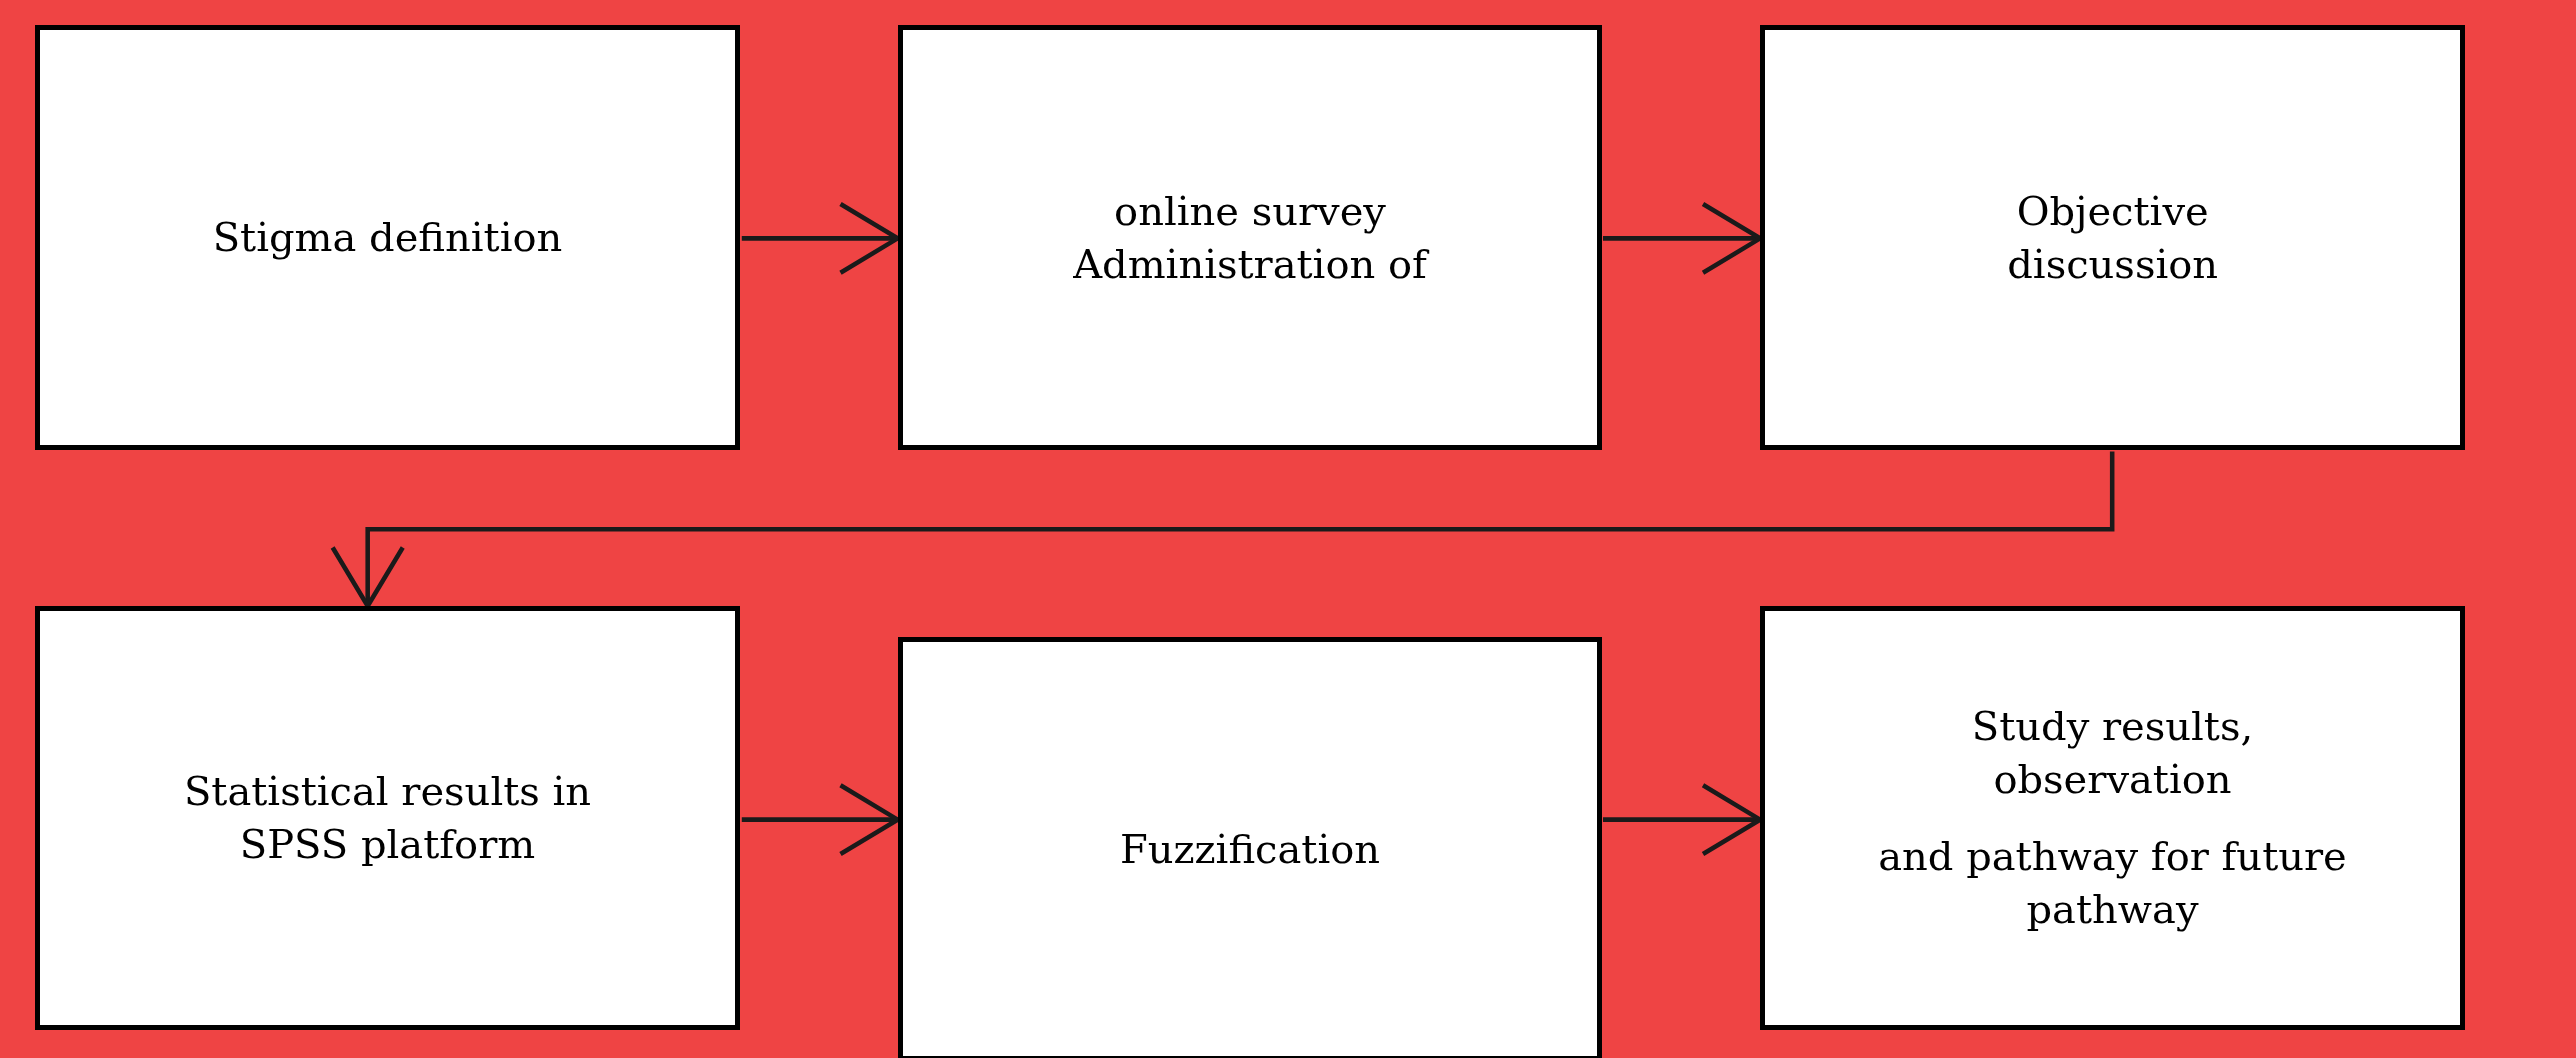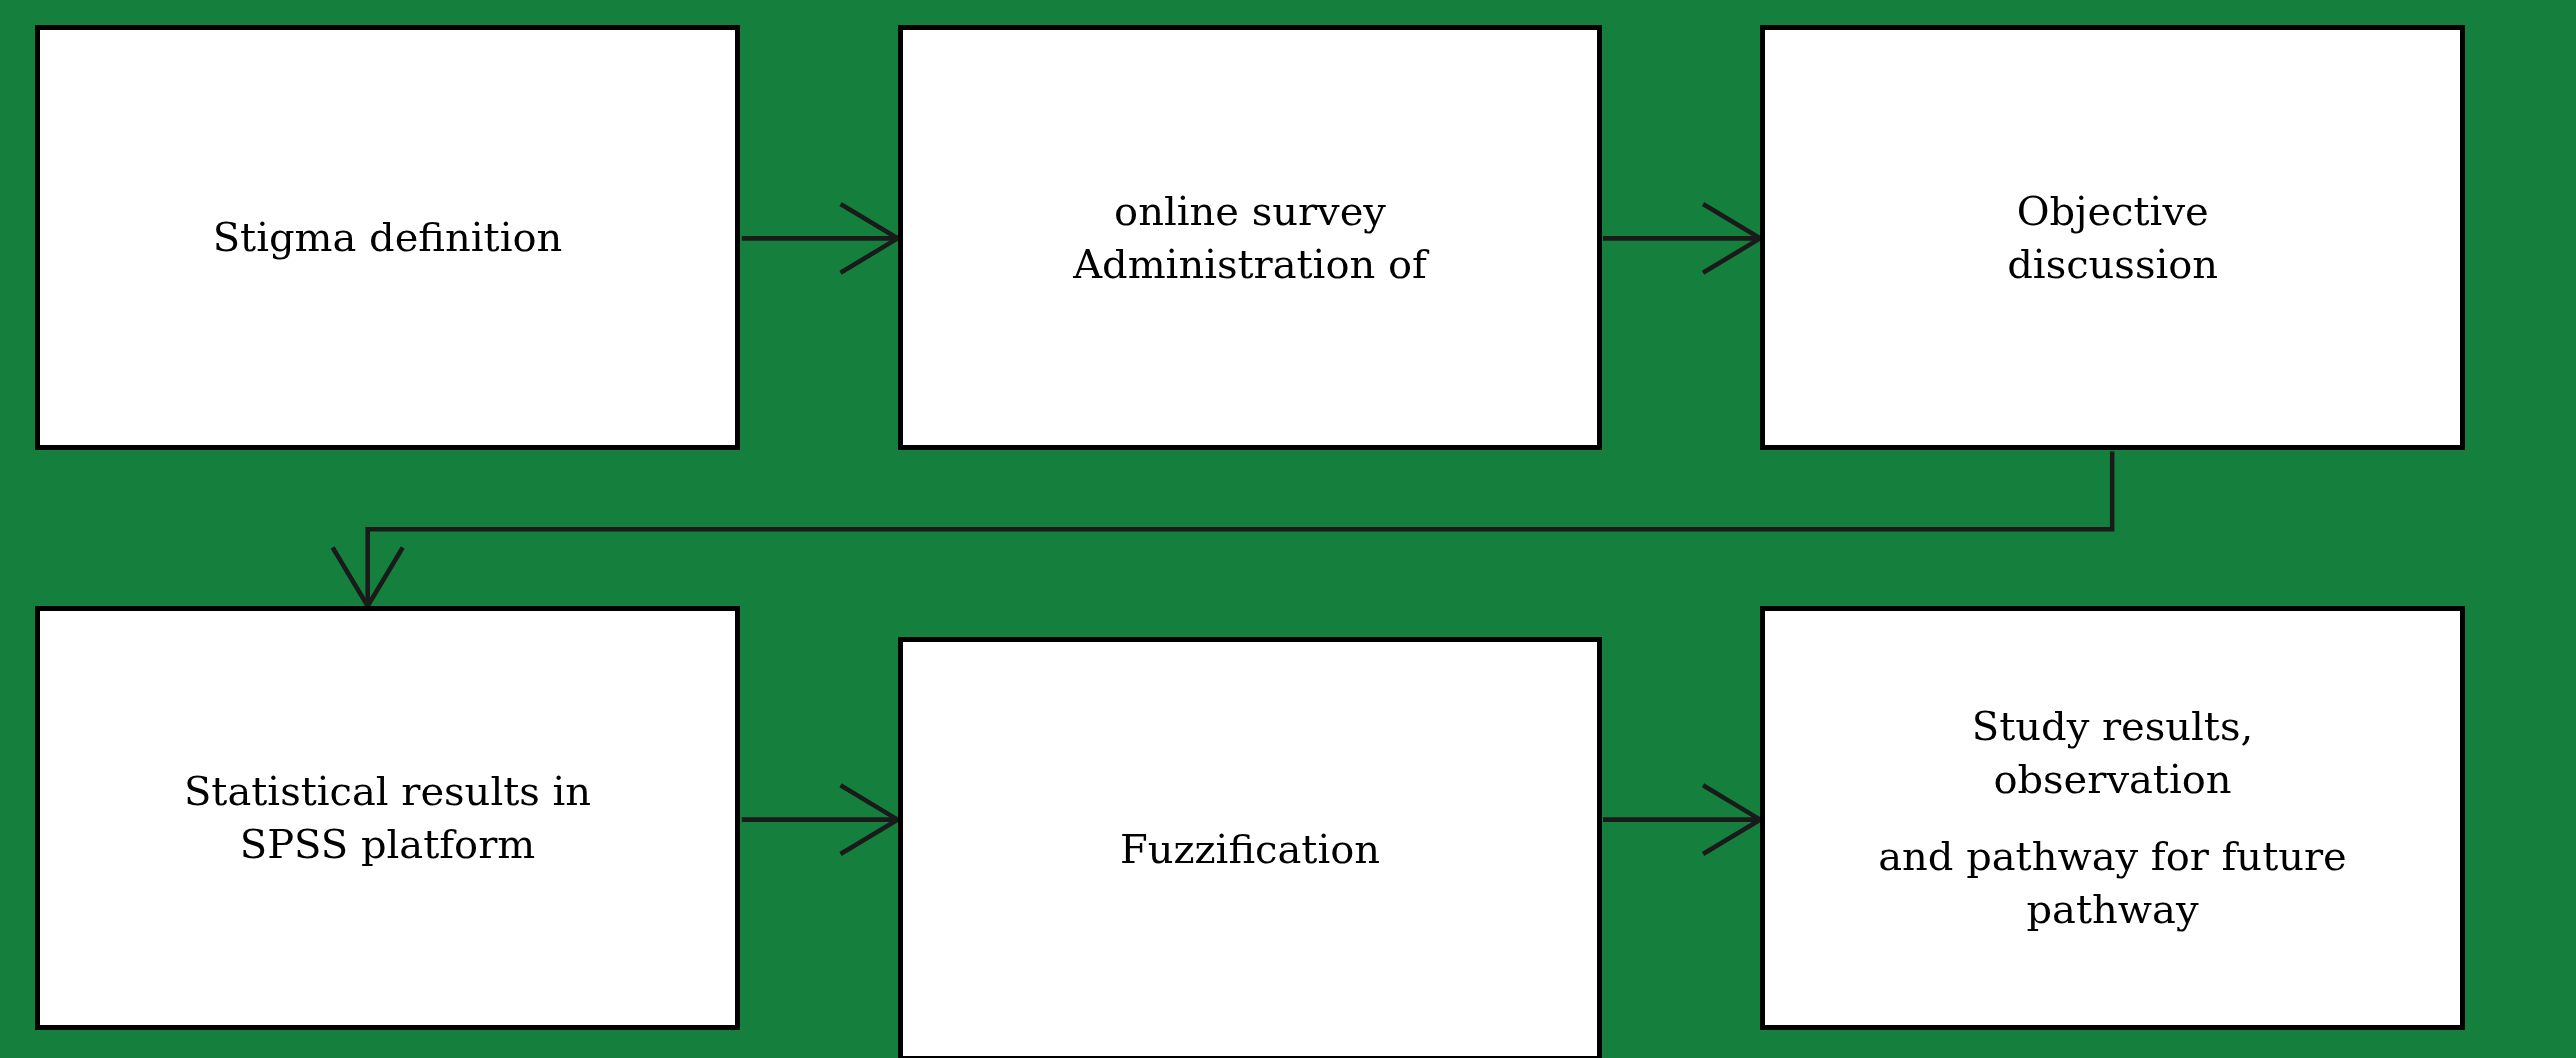--- a/index.html
+++ b/index.html
@@ -4,21 +4,21 @@
 <style>
   html, body {
     margin: 0;
     padding: 0;
     background: #ffffff;
   }
   #canvas {
     position: relative;
     width: 2576px;
     height: 1058px;
-    background: #15803d;
+    background: #ef4444;
     overflow: hidden;
     font-family: "DejaVu Serif", "Liberation Serif", serif;
   }
   .node {
     position: absolute;
     box-sizing: border-box;
     border: 5.2px solid #000000;
     background: #ffffff;
     display: flex;
     align-items: center;

